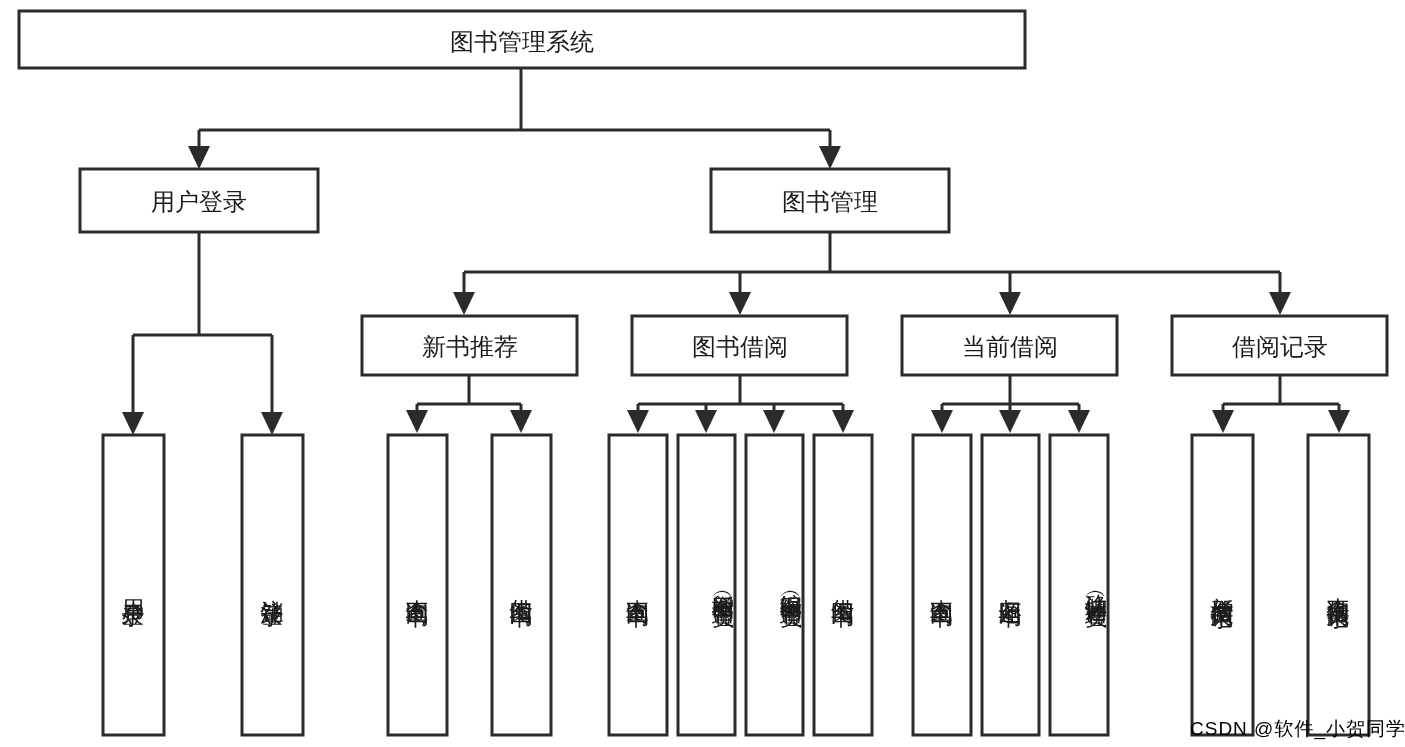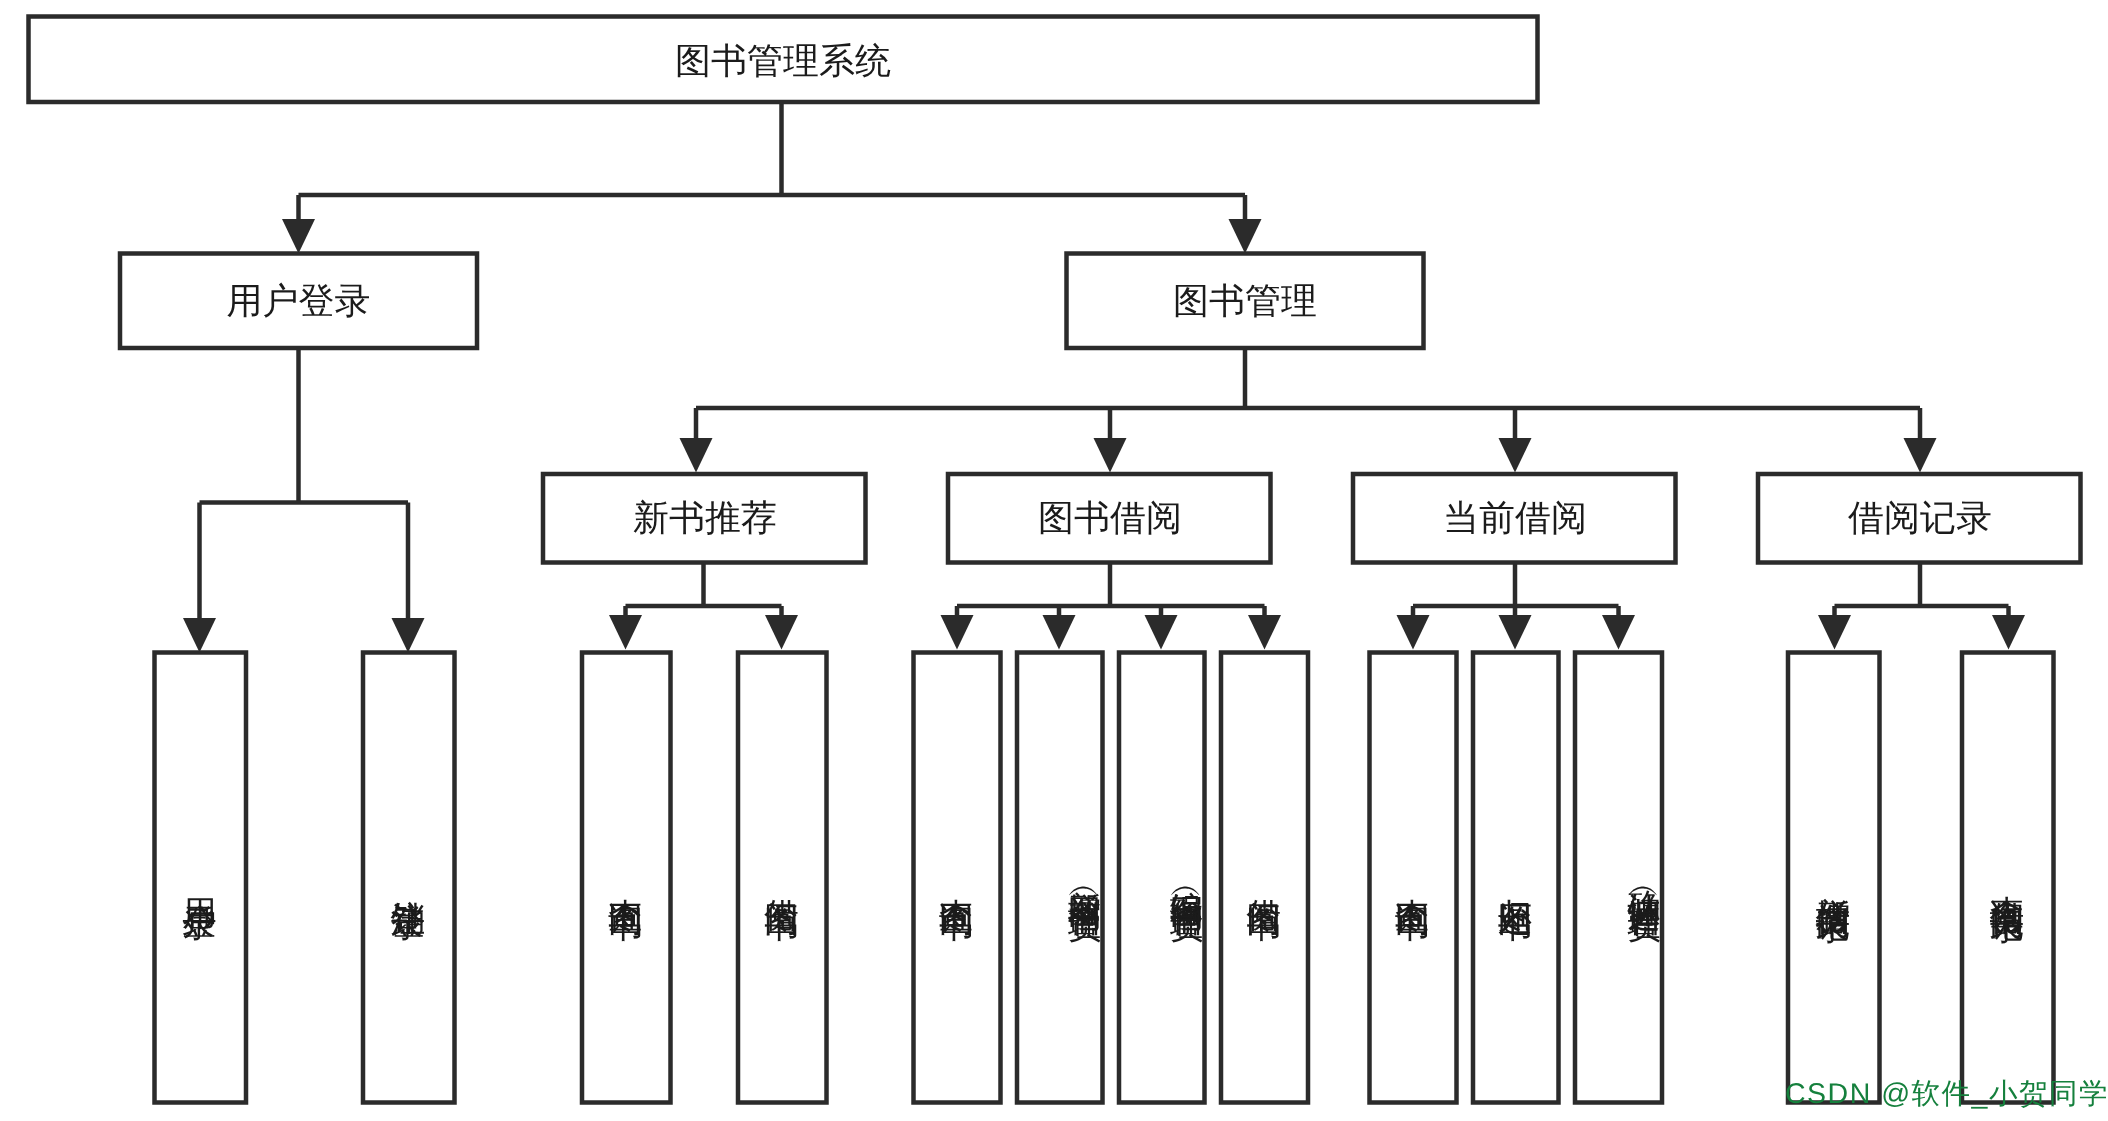--- a/index.html
+++ b/index.html
@@ -58,21 +58,21 @@
     color: #1b1b1b;
     letter-spacing: 2px;
     text-align: center;
     white-space: nowrap;
     pointer-events: none;
   }
   .watermark {
     position: absolute;
     font-family: "Liberation Sans", "DejaVu Sans", sans-serif;
     font-size: 19px;
-    color: #15803d;
+    color: #000000;
     letter-spacing: 1px;
     white-space: nowrap;
     user-select: none;
   }
 </style>
 </head>
 <body>
 
 <div id="diagram-root">
 

